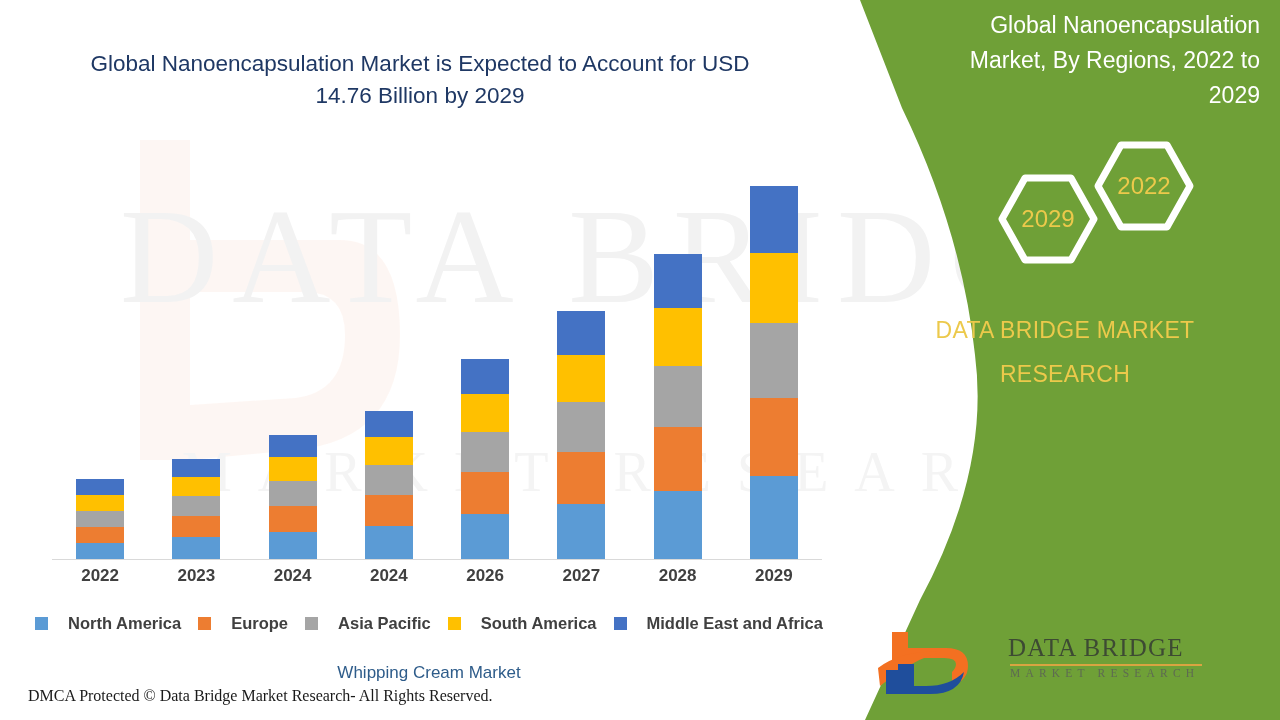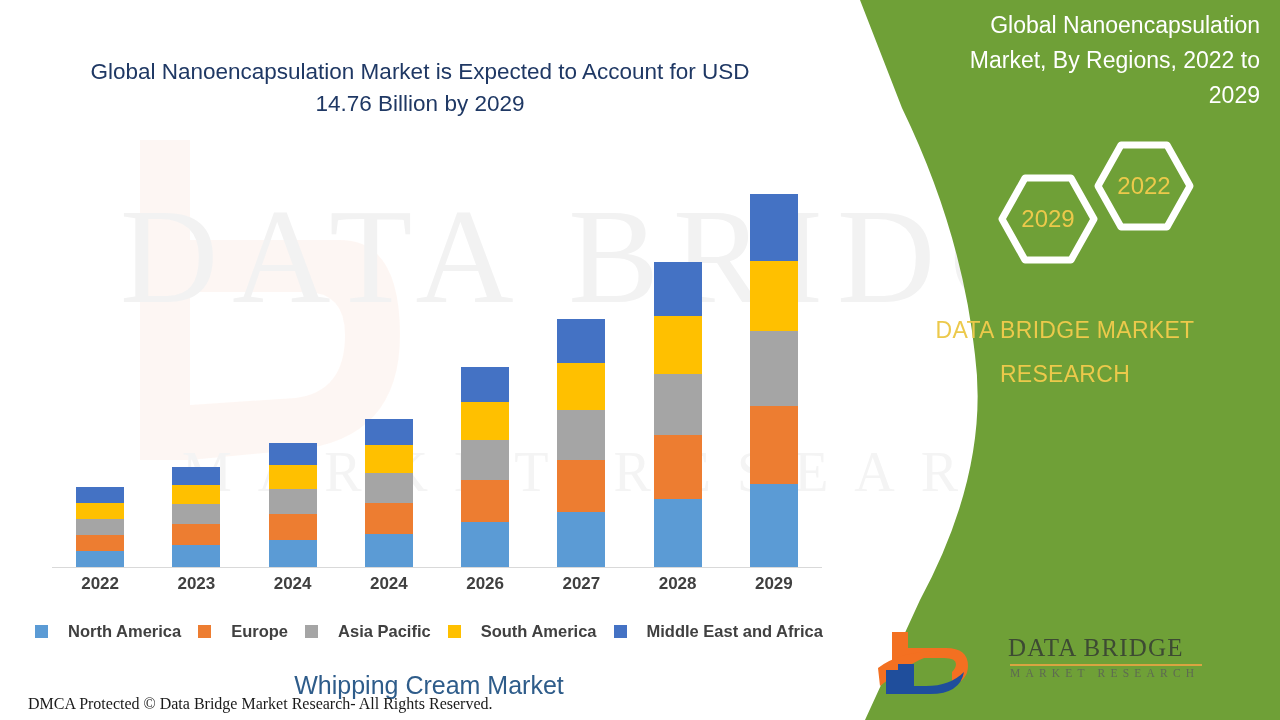--- a/index.html
+++ b/index.html
@@ -26,21 +26,21 @@
     color:#f4f4f4; white-space:nowrap;
     font-family:"Liberation Serif", serif;
   }
   #watermark-logo{
     position:absolute; left:70px; top:120px; width:360px; height:380px;
     opacity:.55;
   }
 
   
   #chart-panel{
-    position:absolute; left:0; top:8px; width:860px; height:504px; z-index:2;
+    position:absolute; left:0; top:0; width:860px; height:504px; z-index:2;
   }
   #chart-title{
     position:absolute; left:70px; top:48px; width:700px;
     text-align:center; color:#1f3864;
     font-size:22.5px; line-height:32px; font-weight:400;
   }
 
   #plot-area{
     position:absolute; left:52px; top:180px; width:770px; height:380px;
   }
@@ -67,21 +67,21 @@
     position:absolute; left:0; top:614px; width:858px;
     display:flex; justify-content:center; align-items:center; gap:17px;
   }
   .legend-item{ display:flex; align-items:center; gap:20px; }
   .legend-swatch{ width:13px; height:13px; flex:0 0 auto; }
   .legend-label{ font-size:16.5px; font-weight:700; color:#404040; white-space:nowrap; }
 
   
   #footer-subtitle{
     position:absolute; left:0; top:663px; width:858px; text-align:center;
-    font-size:25px; color:#2e5c8a; font-weight:400;
+    font-size:17px; color:#2e5c8a; font-weight:400;
   }
   #footer-left{
     position:absolute; left:28px; top:687px;
     font-size:16px; color:#1a1a1a;
     font-family:"Liberation Serif", serif;
   }
   #footer-right{
     position:absolute; left:430px; top:687px;
     font-size:11.5px; color:#1a1a1a;
     font-family:"Liberation Serif", serif;

